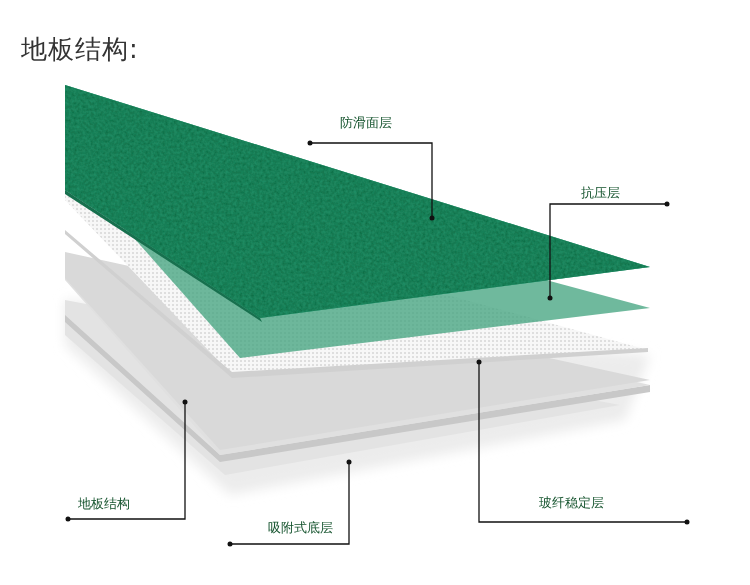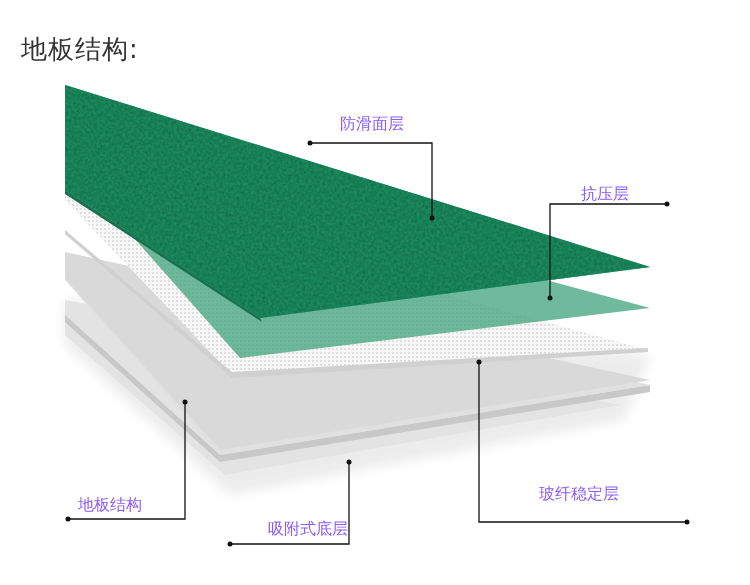--- a/index.html
+++ b/index.html
@@ -1,19 +1,19 @@
 <!DOCTYPE html>
 <html><head>
 <meta charset="utf-8">
 <style>
   html,body{margin:0;padding:0;background:#ffffff;}
   body{width:750px;height:585px;position:relative;overflow:hidden;font-family:"DejaVu Sans",sans-serif;}
   .title{position:absolute;left:21px;top:24px;font-size:26px;color:#333333;letter-spacing:1px;margin-top:8px;}
   svg.scene{position:absolute;left:0;top:0;}
-  .label{position:absolute;font-size:16px;color:#8b5cf6;white-space:nowrap;}
+  .label{position:absolute;font-size:13px;color:#14532d;white-space:nowrap;}
 </style>
 </head>
 <body>
 
 <div class="title">地板结构:</div>
 
 <svg class="scene" width="750" height="585" viewBox="0 0 750 585">
   <defs>
     <filter id="tex" x="0" y="0" width="100%" height="100%">
       <feTurbulence type="fractalNoise" baseFrequency="0.35" numOctaves="2" seed="3"></feTurbulence>
@@ -72,15 +72,15 @@
       <circle cx="687" cy="522" r="2.5"></circle>
     <circle cx="185" cy="402" r="2.5"></circle>
       <circle cx="68" cy="519" r="2.5"></circle>
     <circle cx="349" cy="462" r="2.5"></circle>
       <circle cx="230" cy="544" r="2.5"></circle>
   </g>
 </svg>
 
 <div class="label" style="left:340px;top:114px;">防滑面层</div>
 <div class="label" style="left:581px;top:184px;">抗压层</div>
-<div class="label" style="left:539px;top:484px;">玻纤稳定层</div>
+<div class="label" style="left:539px;top:494px;">玻纤稳定层</div>
 <div class="label" style="left:78px;top:495px;">地板结构</div>
 <div class="label" style="left:244px;top:519px;padding-left:24px;">吸附式底层</div>
 
 </body></html>

